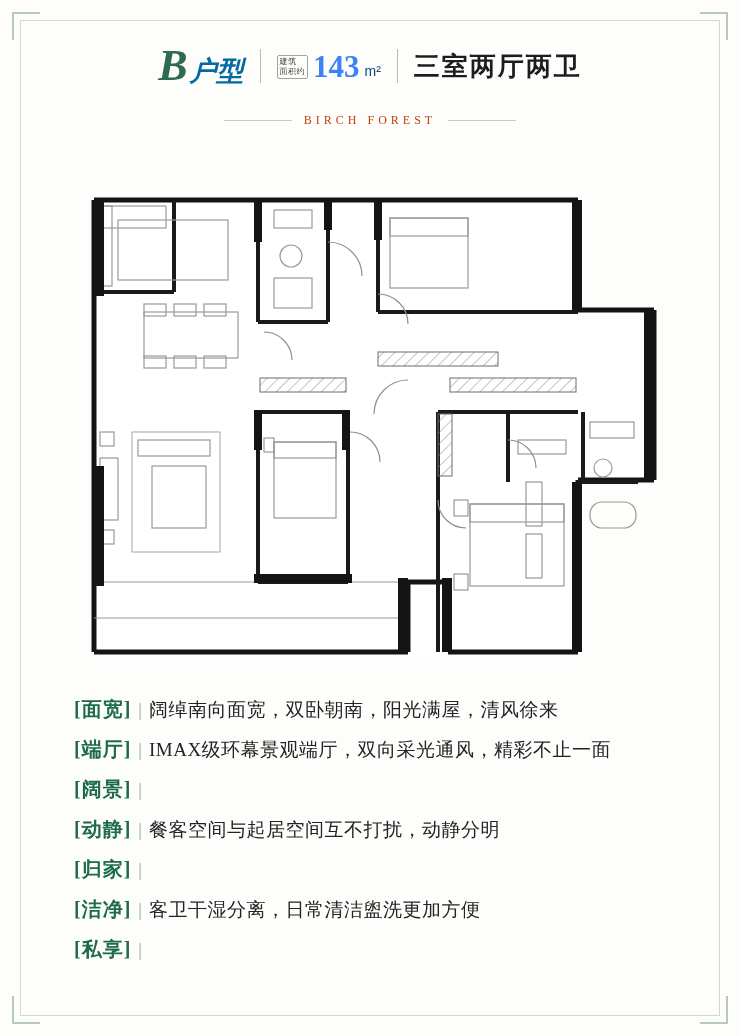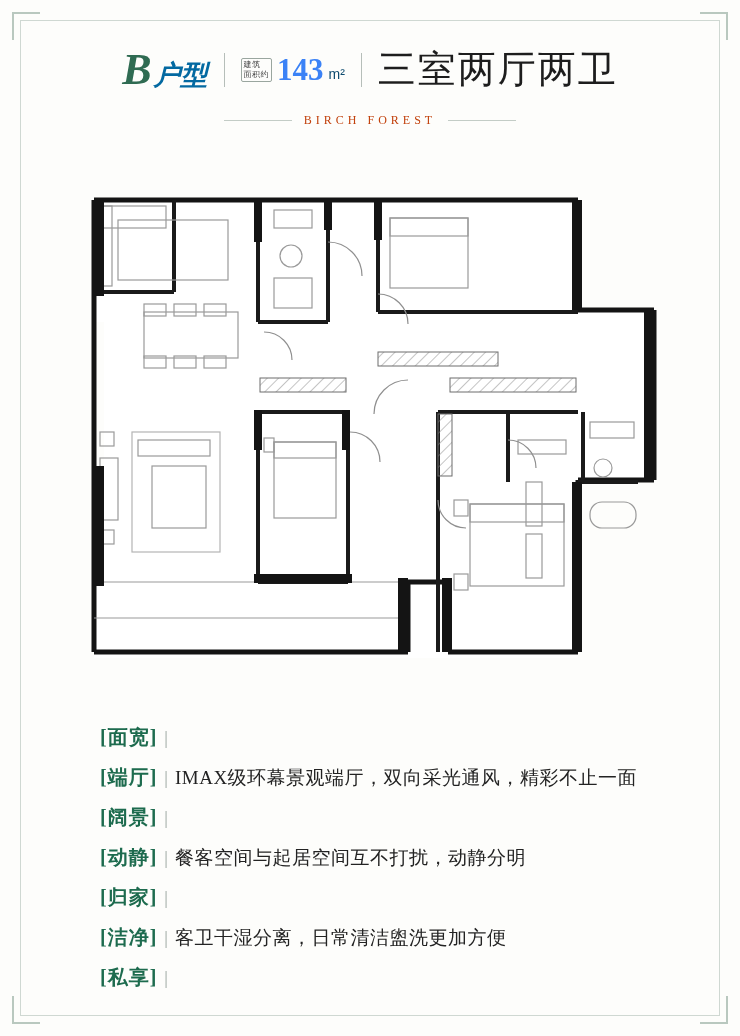--- a/index.html
+++ b/index.html
@@ -95,22 +95,22 @@
     color: #3b82f6;
     line-height: 1;
   }
   .area-unit {
     font-size: 14px;
     color: #0c4a6e;
     margin-bottom: 3px;
   }
   .layout-text {
     font-family: "Liberation Serif", serif;
-    font-size: 38px;
-    font-weight: normal;
+    font-size: 26px;
+    font-weight: bold;
     color: #1d1d1d;
     letter-spacing: 2px;
   }
 
   .subtitle-row {
     position: absolute;
     top: 113px;
     left: 0; right: 0;
     display: flex;
     align-items: center;
@@ -135,24 +135,23 @@
     left: 78px;
     top: 182px;
     width: 584px;
     height: 478px;
   }
   .plan-svg { display: block; }
 
   
   .features {
     position: absolute;
-    left: 100px;
+    left: 74px;
     top: 696px;
     width: 590px;
-    margin-top: 28px;
   }
   .feature-row {
     display: flex;
     align-items: baseline;
     margin-bottom: 13px;
     font-family: "Liberation Serif", serif;
   }
   .feature-tag {
     font-size: 20px;
     font-weight: bold;
@@ -347,20 +346,21 @@
         <rect x="364" y="396" width="10" height="74"></rect>
         <rect x="494" y="300" width="10" height="170"></rect>
       </g>
     </svg>
   </div>
 
   <div class="features">
     <div class="feature-row">
       <span class="feature-tag">[面宽]</span>
       <span class="feature-sep">|</span>
+      <span class="feature-text">阔绰南向面宽，双卧朝南，阳光满屋，清风徐来</span>
     </div>
     <div class="feature-row">
       <span class="feature-tag">[端厅]</span>
       <span class="feature-sep">|</span>
       <span class="feature-text">IMAX级环幕景观端厅，双向采光通风，精彩不止一面</span>
     </div>
     <div class="feature-row">
       <span class="feature-tag">[阔景]</span>
       <span class="feature-sep">|</span>
     </div>

